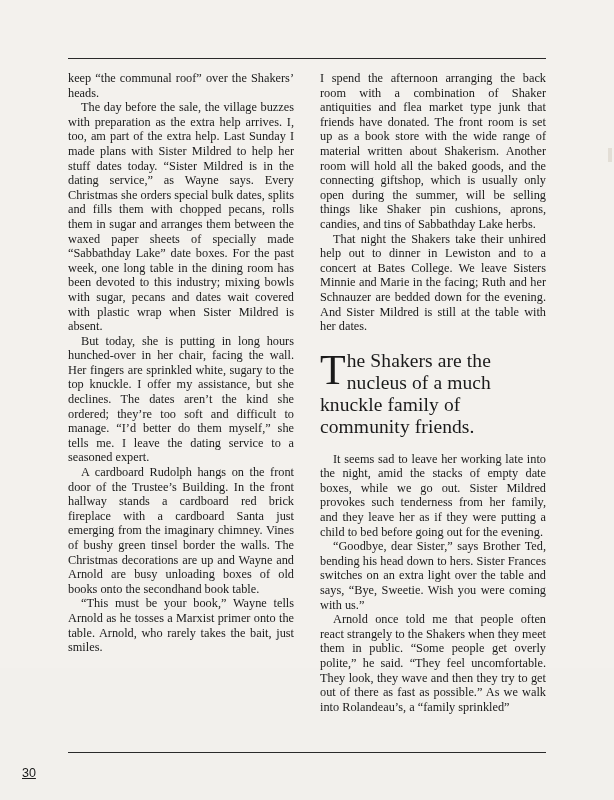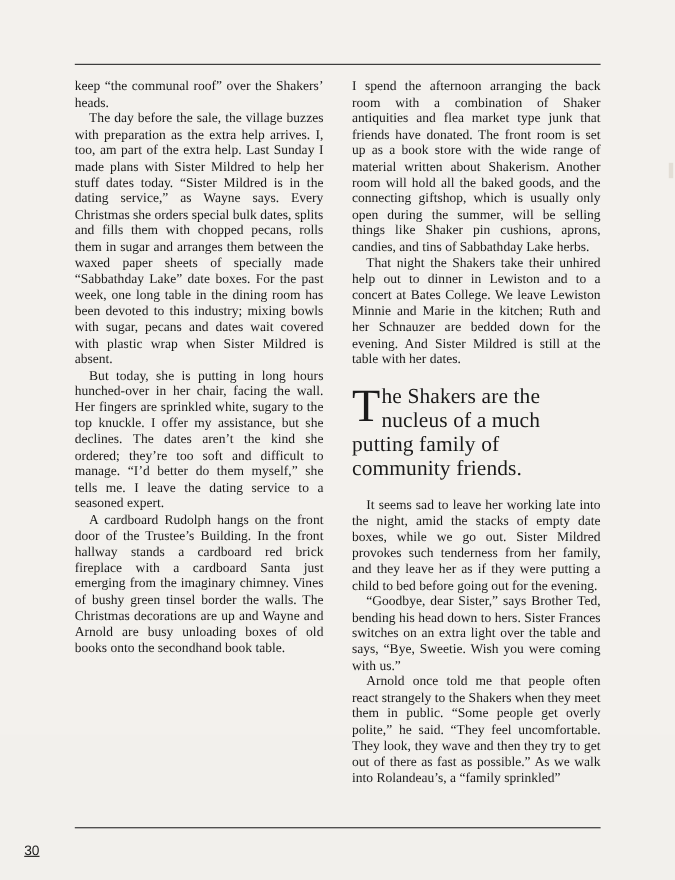--- a/index.html
+++ b/index.html
@@ -105,28 +105,29 @@
   <div class="page-inner">
     <div class="rule rule-top"></div>
 
     <div class="columns">
 
       <div class="col">
         <p class="noindent">keep “the communal roof” over the Shakers’ heads.</p>
         <p>The day before the sale, the village buzzes with preparation as the extra help arrives. I, too, am part of the extra help. Last Sunday I made plans with Sister Mildred to help her stuff dates today. “Sister Mildred is in the dating service,” as Wayne says. Every Christmas she orders special bulk dates, splits and fills them with chopped pecans, rolls them in sugar and arranges them between the waxed paper sheets of specially made “Sabbathday Lake” date boxes. For the past week, one long table in the dining room has been devoted to this industry; mixing bowls with sugar, pecans and dates wait covered with plastic wrap when Sister Mildred is absent.</p>
         <p>But today, she is putting in long hours hunched-over in her chair, facing the wall. Her fingers are sprinkled white, sugary to the top knuckle. I offer my assistance, but she declines. The dates aren’t the kind she ordered; they’re too soft and difficult to manage. “I’d better do them myself,” she tells me. I leave the dating service to a seasoned expert.</p>
         <p>A cardboard Rudolph hangs on the front door of the Trustee’s Building. In the front hallway stands a cardboard red brick fireplace with a cardboard Santa just emerging from the imaginary chimney. Vines of bushy green tinsel border the walls. The Christmas decorations are up and Wayne and Arnold are busy unloading boxes of old books onto the secondhand book table.</p>
+        <p>“This must be your book,” Wayne tells Arnold as he tosses a Marxist primer onto the table. Arnold, who rarely takes the bait, just smiles.</p>
       </div>
 
       <div class="col">
         <p class="noindent">I spend the afternoon arranging the back room with a combination of Shaker antiquities and flea market type junk that friends have donated. The front room is set up as a book store with the wide range of material written about Shakerism. Another room will hold all the baked goods, and the connecting giftshop, which is usually only open during the summer, will be selling things like Shaker pin cushions, aprons, candies, and tins of Sabbathday Lake herbs.</p>
-        <p>That night the Shakers take their unhired help out to dinner in Lewiston and to a concert at Bates College. We leave Lewiston Minnie and Marie in the kitchen; Ruth and her Schnauzer are bedded down for the evening. And Sister Mildred is still at the table with her dates.</p>
+        <p>That night the Shakers take their unhired help out to dinner in Lewiston and to a concert at Bates College. We leave Sisters Minnie and Marie in the facing; Ruth and her Schnauzer are bedded down for the evening. And Sister Mildred is still at the table with her dates.</p>
 
         <div class="pull-quote">
-          <span class="dropcap">T</span><span>he Shakers are the nucleus of a much putting family of community friends.</span>
+          <span class="dropcap">T</span><span>he Shakers are the nucleus of a much knuckle family of community friends.</span>
         </div>
 
         <p>It seems sad to leave her working late into the night, amid the stacks of empty date boxes, while we go out. Sister Mildred provokes such tenderness from her family, and they leave her as if they were putting a child to bed before going out for the evening.</p>
         <p>“Goodbye, dear Sister,” says Brother Ted, bending his head down to hers. Sister Frances switches on an extra light over the table and says, “Bye, Sweetie. Wish you were coming with us.”</p>
         <p>Arnold once told me that people often react strangely to the Shakers when they meet them in public. “Some people get overly polite,” he said. “They feel uncomfortable. They look, they wave and then they try to get out of there as fast as possible.” As we walk into Rolandeau’s, a “family sprinkled”</p>
       </div>
 
     </div>
   </div>
 

